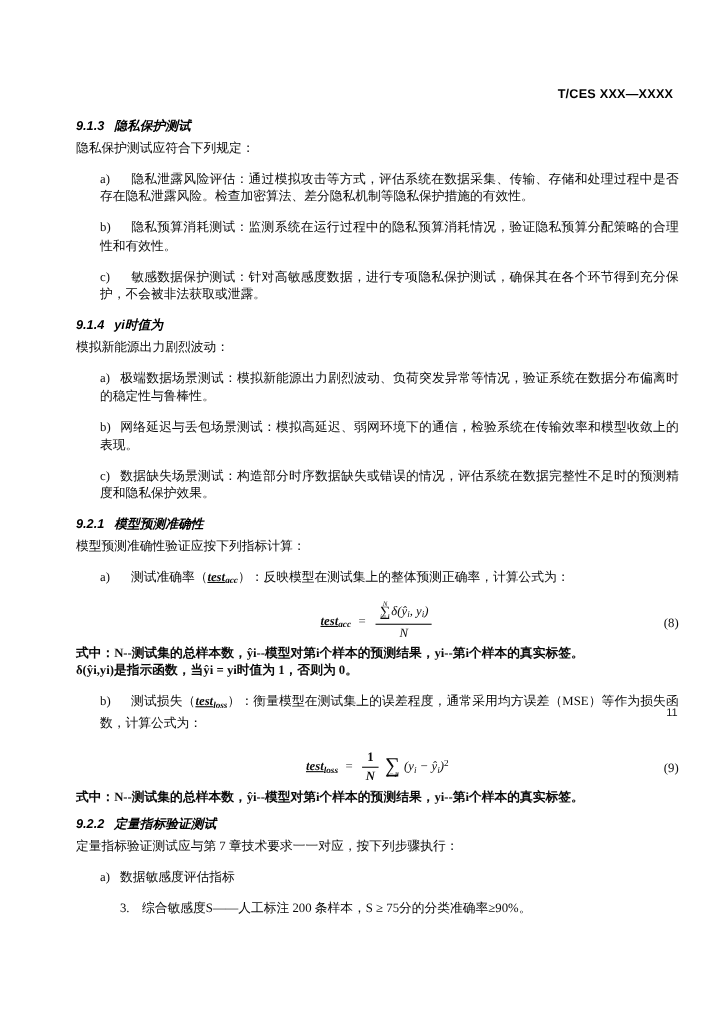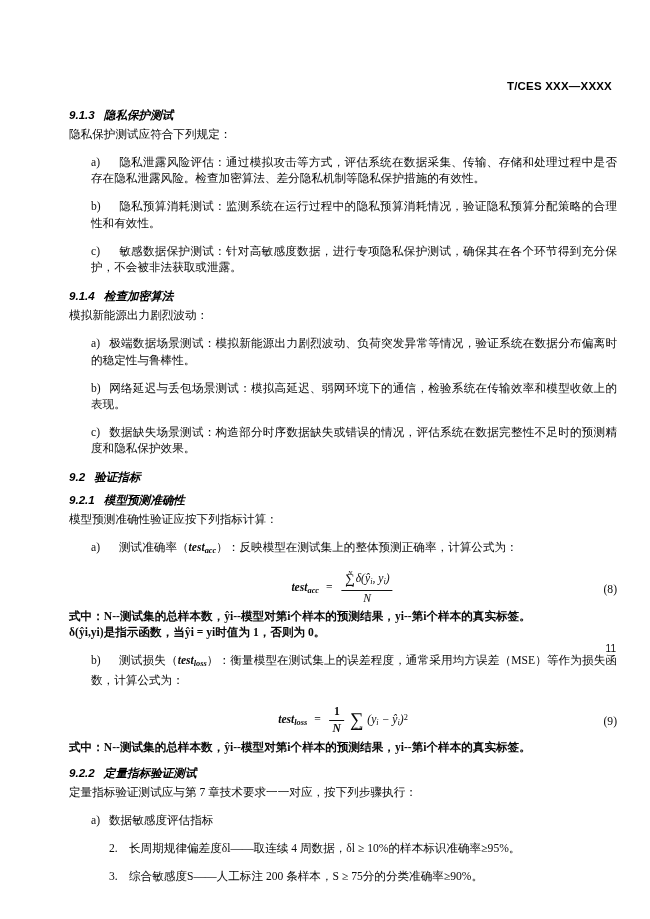--- a/index.html
+++ b/index.html
@@ -102,21 +102,21 @@
     font-size: 11.6px;
     white-space: nowrap;
   }
   .eqno {
     position: absolute;
     right: 0;
     top: 11px;
     font-size: 11.6px;
   }
   .it { font-style: italic; }
-  .bi { font-style: italic; font-weight: bold; }
+  .bi { font-style: italic; font-weight: bold; text-decoration: underline; }
   .sub { font-size: 0.72em; vertical-align: -0.28em; }
   .sup { font-size: 0.72em; vertical-align: 0.42em; }
   .frac {
     display: inline-block;
     vertical-align: middle;
     text-align: center;
     margin: 0 2px;
   }
   .frac .num2 {
     display: block;
@@ -185,30 +185,27 @@
 
     <div class="h3">
       <span class="num">9.1.3</span><span>隐私保护测试</span>
     </div>
     <p class="body lead">隐私保护测试应符合下列规定：</p>
     <p class="li"><span class="mk-wide">a)</span><span>隐私泄露风险评估：通过模拟攻击等方式，评估系统在数据采集、传输、存储和处理过程中是否存在隐私泄露风险。检查加密算法、差分隐私机制等隐私保护措施的有效性。</span></p>
     <p class="li"><span class="mk-wide">b)</span><span>隐私预算消耗测试：监测系统在运行过程中的隐私预算消耗情况，验证隐私预算分配策略的合理性和有效性。</span></p>
     <p class="li"><span class="mk-wide">c)</span><span>敏感数据保护测试：针对高敏感度数据，进行专项隐私保护测试，确保其在各个环节得到充分保护，不会被非法获取或泄露。</span></p>
 
     <div class="h3 spaced-top">
-      <span class="num">9.1.4</span><span>检查加密算法</span>
+      <span class="num">9.1.4</span><span>yi时值为</span>
     </div>
     <p class="body lead">模拟新能源出力剧烈波动：</p>
     <p class="li"><span class="mk-narrow">a)</span><span>极端数据场景测试：模拟新能源出力剧烈波动、负荷突发异常等情况，验证系统在数据分布偏离时的稳定性与鲁棒性。</span></p>
     <p class="li"><span class="mk-narrow">b)</span><span>网络延迟与丢包场景测试：模拟高延迟、弱网环境下的通信，检验系统在传输效率和模型收敛上的表现。</span></p>
     <p class="li"><span class="mk-narrow">c)</span><span>数据缺失场景测试：构造部分时序数据缺失或错误的情况，评估系统在数据完整性不足时的预测精度和隐私保护效果。</span></p>
 
-    <div class="h3 spaced-top">
-      <span class="num">9.2</span><span>验证指标</span>
-    </div>
 
     <div class="h3" style="margin-top:8px">
       <span class="num">9.2.1</span><span>模型预测准确性</span>
     </div>
     <p class="body lead">模型预测准确性验证应按下列指标计算：</p>
 
     <p class="li"><span class="mk-wide">a)</span><span>测试准确率（</span><span class="bi"><span>test</span><span class="sub">acc</span></span><span>）：反映模型在测试集上的整体预测正确率，计算公式为：</span></p>
 
     <div class="formula-row">
       <div class="formula">
@@ -242,20 +239,19 @@
     </div>
 
     <p class="body indent1"><span>式中：</span><span>N--测试集的总样本数，ŷi--模型对第i个样本的预测结果，yi--第i个样本的真实标签。</span></p>
 
     <div class="h3" style="margin-top:9px">
       <span class="num">9.2.2</span><span>定量指标验证测试</span>
     </div>
     <p class="body lead">定量指标验证测试应与第 7 章技术要求一一对应，按下列步骤执行：</p>
 
     <p class="li"><span class="mk-narrow">a)</span><span>数据敏感度评估指标</span></p>
-    <p class="li2"><span class="mk2">2.</span><span>长周期规律偏差度δl——取连续 4 周数据，δl ≥ 10%的样本标识准确率≥95%。</span></p>
     <p class="li2"><span class="mk2">3.</span><span>综合敏感度S——人工标注 200 条样本，S ≥ 75分的分类准确率≥90%。</span></p>
 
   </div>
 
   <div class="pageno">11</div>
 
 </div>
 
 </body></html>

